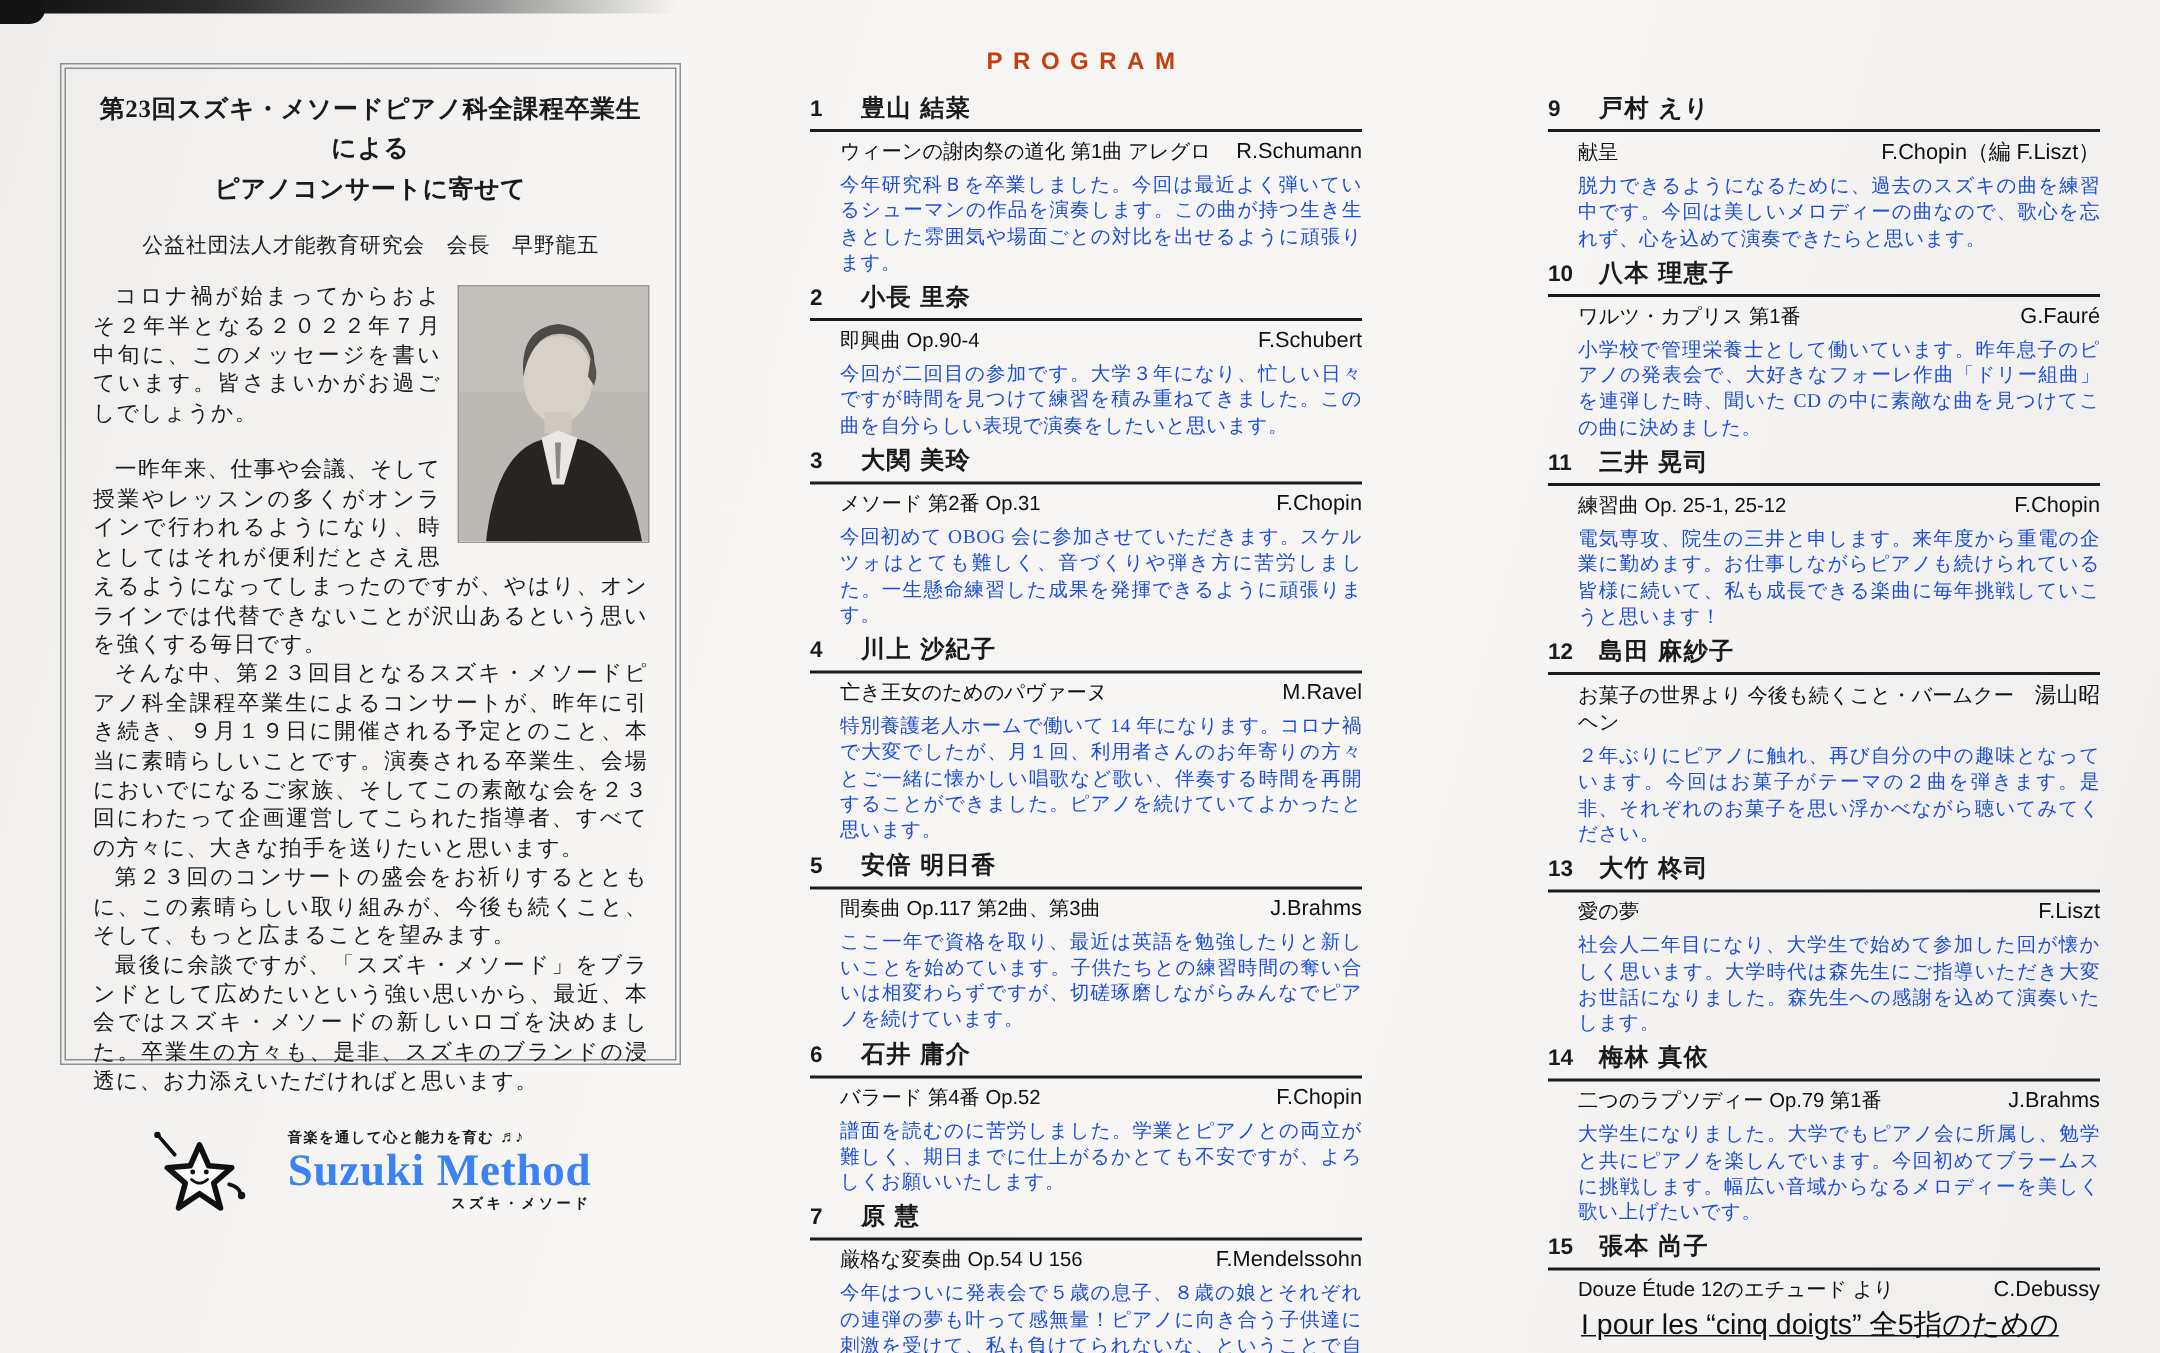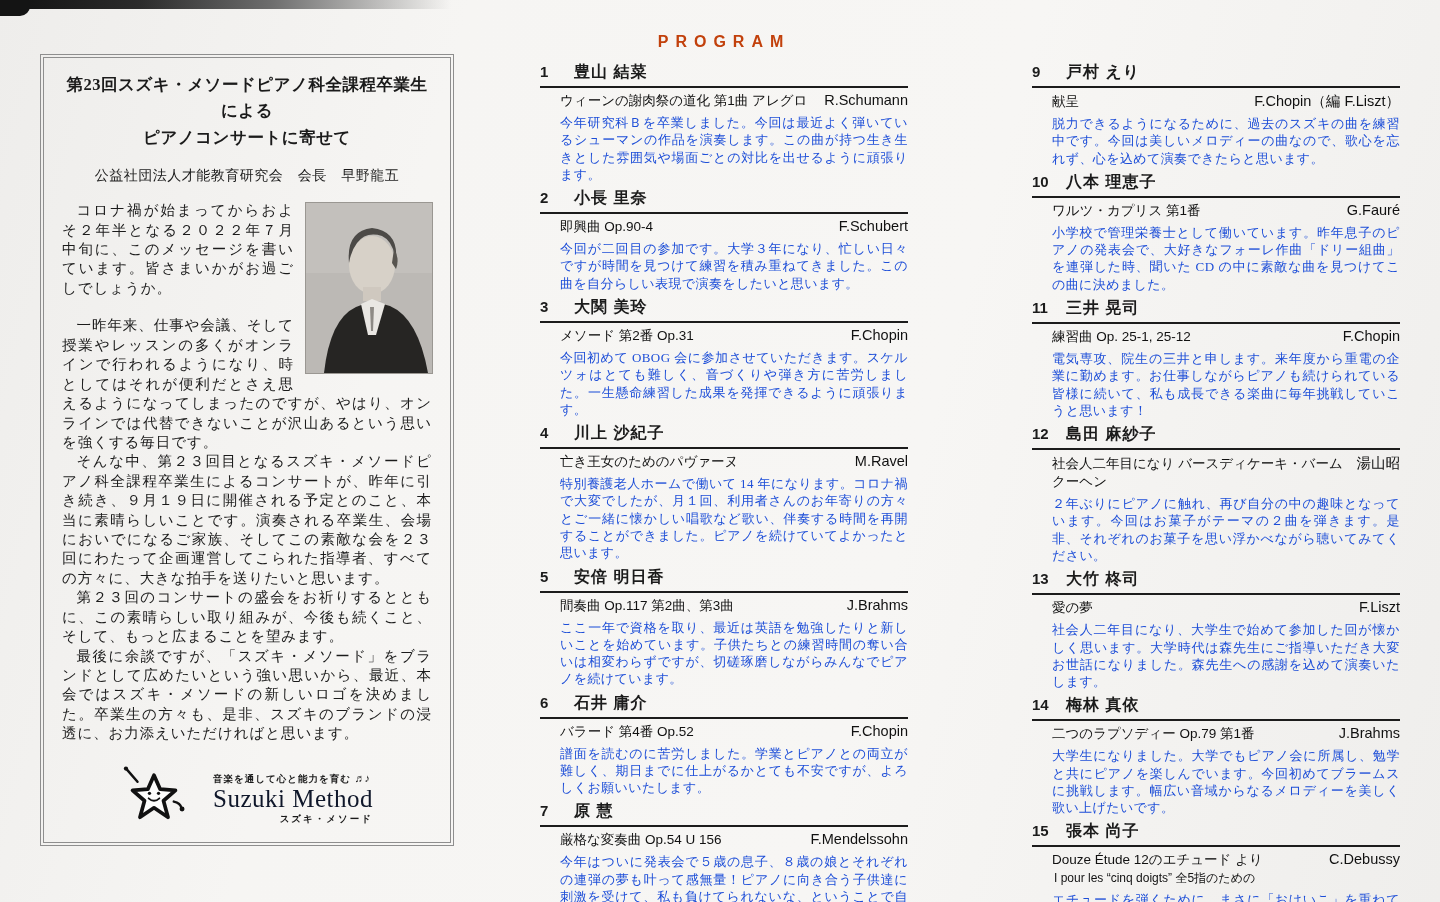--- a/index.html
+++ b/index.html
@@ -12,42 +12,42 @@
   }
   .page{position:relative;width:1440px;height:902px;}
 
   
   .artifact-top{position:absolute;left:0;top:0;width:470px;height:9px;
     background:linear-gradient(to right,#101010 0%,#2c2c2c 30%,#6e6e6e 58%,rgba(190,190,190,0) 96%);}
   .artifact-corner{position:absolute;left:0;top:0;width:30px;height:16px;background:#141414;border-radius:0 0 10px 0;}
 
   
   .greeting-box{
-    position:absolute;left:40px;top:54px;width:414px;height:792px;
+    position:absolute;left:40px;top:42px;width:414px;height:668px;
     box-sizing:border-box;border:4px double #8e8e8e;background:transparent;
     padding:14px 18px 24px 18px;
   }
   .greeting-title{font-weight:bold;text-align:center;font-size:16.5px;line-height:1.6;letter-spacing:0.5px;}
   .greeting-byline{text-align:center;font-size:14px;margin-top:16px;letter-spacing:0.5px;}
   .greeting-body{margin-top:16px;font-size:14.5px;line-height:1.34;letter-spacing:0.9px;text-align:justify;}
   .gpara{margin:0;text-indent:1em;}
   .gpara.gap-top{margin-top:1.25em;}
   .portrait{
     float:right;width:126px;height:170px;margin:2px 0 8px 12px;
     background:linear-gradient(#c6c3bf,#b2afab);
     box-shadow:0 0 0 1px #9a9792;
   }
   .portrait svg{display:block;}
 
   
-  .logo-row{margin-top:20px;display:flex;justify-content:center;align-items:flex-end;gap:26px;}
+  .logo-row{margin-top:20px;display:flex;justify-content:center;align-items:flex-start;gap:26px;}
   .logo-text{display:flex;flex-direction:column;}
   .logo-tagline{font-family:"Liberation Sans",sans-serif;font-size:9.5px;font-weight:bold;letter-spacing:1px;color:#1a1a1a;}
   .logo-notes{font-size:11px;letter-spacing:-1px;}
-  .logo-wordmark{font-family:"Liberation Serif",serif;font-weight:normal;font-size:25px;line-height:1.05;letter-spacing:0.5px;color:#0f172a;}
+  .logo-wordmark{font-family:"Liberation Serif",serif;font-weight:bold;font-size:30px;line-height:1.05;letter-spacing:0.5px;color:#3b82f6;}
   .logo-kana{font-family:"Liberation Sans",sans-serif;font-size:9.5px;font-weight:bold;letter-spacing:2px;text-align:right;color:#1a1a1a;}
 
   
   .program-title{
     position:absolute;left:540px;top:33px;width:368px;
     text-align:center;font-family:"Liberation Sans",sans-serif;
     font-weight:bold;font-size:16px;letter-spacing:7px;color:#c2410c;
   }
   .col{position:absolute;width:368px;}
   .col-a{left:540px;top:62px;}
@@ -60,21 +60,21 @@
     font-family:"Liberation Sans",sans-serif;font-weight:bold;
   }
   .entry-num{font-size:15px;min-width:22px;}
   .entry-name{font-size:16px;letter-spacing:1px;}
   .entry-piece{
     display:flex;justify-content:space-between;align-items:baseline;gap:8px;
     margin:4px 0 0 20px;font-family:"Liberation Sans",sans-serif;
   }
   .piece-title{font-size:13.5px;color:#111;}
   .piece-composer{font-size:14.5px;color:#111;white-space:nowrap;}
-  .piece-line2{margin:1px 0 0 22px;font-family:"Liberation Sans",sans-serif;font-size:12px;color:#111;}
+  .piece-line2{margin:1px 0 0 22px;font-family:"Liberation Sans",sans-serif;font-size:19px;color:#111;text-decoration:underline;}
   .piece-line2:empty{display:none;}
   .entry-desc{
     margin:4px 0 0 20px;font-size:13px;line-height:1.33;letter-spacing:0.4px;
     text-align:justify;color:#1d4ed8;
   }
 </style>
 </head>
 <body>
 
 <div class="page">
@@ -268,21 +268,21 @@
 
       <div class="entry-desc">電気専攻、院生の三井と申します。来年度から重電の企業に勤めます。お仕事しながらピアノも続けられている皆様に続いて、私も成長できる楽曲に毎年挑戦していこうと思います！</div>
     </div>
 
     <div class="entry">
       <div class="entry-head">
         <span class="entry-num">12</span>
         <span class="entry-name">島田 麻紗子</span>
       </div>
       <div class="entry-piece">
-        <span class="piece-title">社会人二年目になり バースディケーキ・バームクーヘン</span>
+        <span class="piece-title">お菓子の世界より 今後も続くこと・バームクーヘン</span>
         <span class="piece-composer">湯山昭</span>
       </div>
 
       <div class="entry-desc">２年ぶりにピアノに触れ、再び自分の中の趣味となっています。今回はお菓子がテーマの２曲を弾きます。是非、それぞれのお菓子を思い浮かべながら聴いてみてください。</div>
     </div>
 
     <div class="entry">
       <div class="entry-head">
         <span class="entry-num">13</span>
         <span class="entry-name">大竹 柊司</span>

